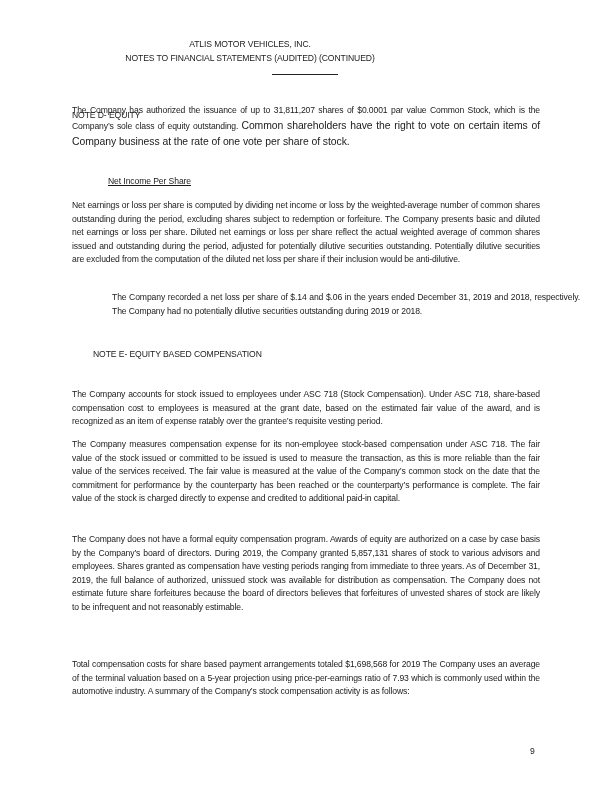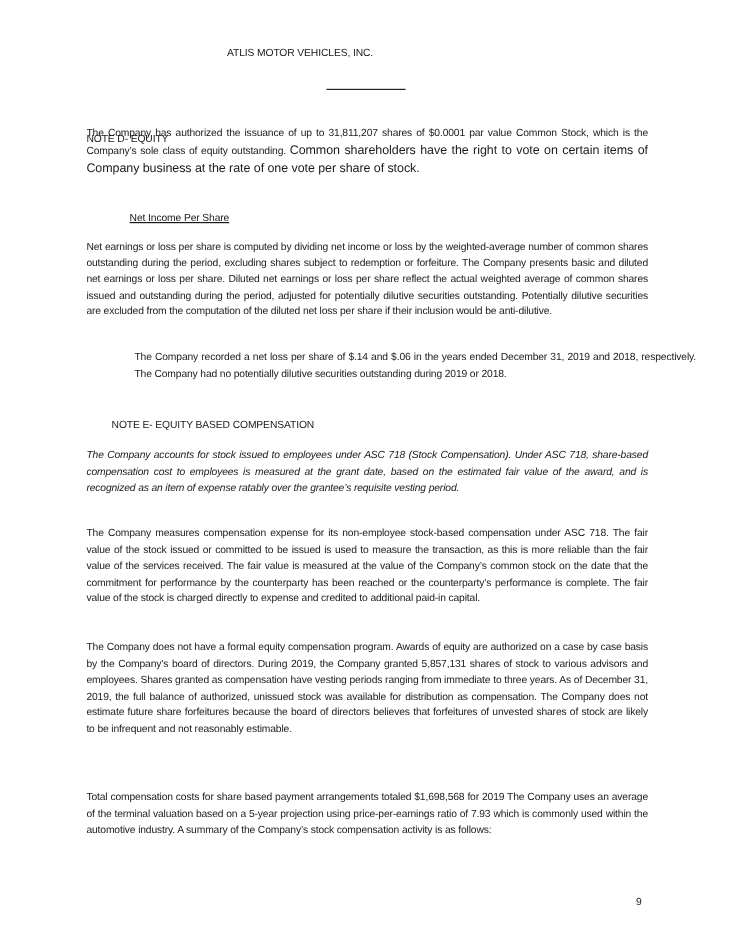--- a/index.html
+++ b/index.html
@@ -74,35 +74,36 @@
       top: 746px;
       font-size: 8.6px;
     }
   </style>
 </head>
 <body>
 
 <div class="page">
 
   <div class="header header-1">ATLIS MOTOR VEHICLES, INC.</div>
+  <div class="header header-2">NOTES TO FINANCIAL STATEMENTS (AUDITED) (CONTINUED)</div>
   <div class="rule"></div>
 
   <div class="heading" style="top:79px;margin-top:30px;">NOTE D- EQUITY</div>
 
   <div class="para" style="top:103px; line-height:15px;"><span>The Company has authorized the issuance of up to 31,811,207 shares of $0.0001 par value Common Stock, which is the Company’s sole class of equity outstanding. </span><span class="large">Common shareholders have the right to vote on certain items of Company business at the rate of one vote per share of stock.</span></div>
 
   <div class="subheading" style="top:175px;padding-left:36px;">Net Income Per Share</div>
 
   <div class="para" style="top:199px;">Net earnings or loss per share is computed by dividing net income or loss by the weighted-average number of common shares outstanding during the period, excluding shares subject to redemption or forfeiture. The Company presents basic and diluted net earnings or loss per share. Diluted net earnings or loss per share reflect the actual weighted average of common shares issued and outstanding during the period, adjusted for potentially dilutive securities outstanding. Potentially dilutive securities are excluded from the computation of the diluted net loss per share if their inclusion would be anti-dilutive.</div>
 
   <div class="para" style="top:291px;margin-left:40px;">The Company recorded a net loss per share of $.14 and $.06 in the years ended December 31, 2019 and 2018, respectively. The Company had no potentially dilutive securities outstanding during 2019 or 2018.</div>
 
   <div class="heading" style="top:348px;margin-left:21px;">NOTE E- EQUITY BASED COMPENSATION</div>
 
-  <div class="para" style="top:373px;font-style:italic;">The Company accounts for stock issued to employees under ASC 718 (Stock Compensation). Under ASC 718, share-based compensation cost to employees is measured at the grant date, based on the estimated fair value of the award, and is recognized as an item of expense ratably over the grantee’s requisite vesting period.</div>
+  <div class="para" style="top:388px;">The Company accounts for stock issued to employees under ASC 718 (Stock Compensation). Under ASC 718, share-based compensation cost to employees is measured at the grant date, based on the estimated fair value of the award, and is recognized as an item of expense ratably over the grantee’s requisite vesting period.</div>
 
   <div class="para" style="top:438px;">The Company measures compensation expense for its non-employee stock-based compensation under ASC 718. The fair value of the stock issued or committed to be issued is used to measure the transaction, as this is more reliable than the fair value of the services received. The fair value is measured at the value of the Company’s common stock on the date that the commitment for performance by the counterparty has been reached or the counterparty’s performance is complete. The fair value of the stock is charged directly to expense and credited to additional paid-in capital.</div>
 
   <div class="para" style="top:533px;">The Company does not have a formal equity compensation program. Awards of equity are authorized on a case by case basis by the Company’s board of directors. During 2019, the Company granted 5,857,131 shares of stock to various advisors and employees. Shares granted as compensation have vesting periods ranging from immediate to three years. As of December 31, 2019, the full balance of authorized, unissued stock was available for distribution as compensation. The Company does not estimate future share forfeitures because the board of directors believes that forfeitures of unvested shares of stock are likely to be infrequent and not reasonably estimable.</div>
 
   <div class="para" style="top:658px;">Total compensation costs for share based payment arrangements totaled $1,698,568 for 2019 The Company uses an average of the terminal valuation based on a 5-year projection using price-per-earnings ratio of 7.93 which is commonly used within the automotive industry. A summary of the Company’s stock compensation activity is as follows:</div>
 
   <div class="page-number">9</div>
 </div>
 

